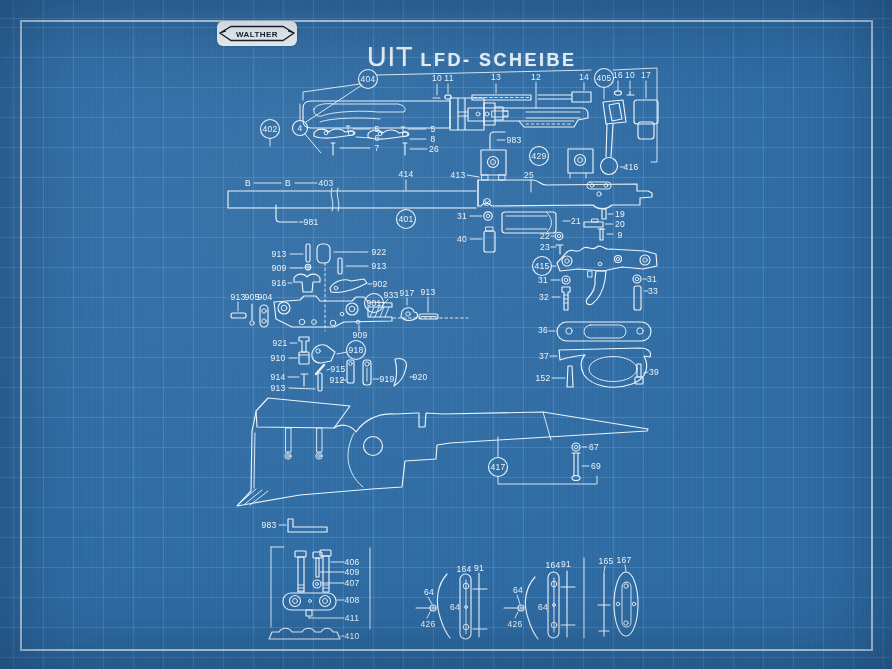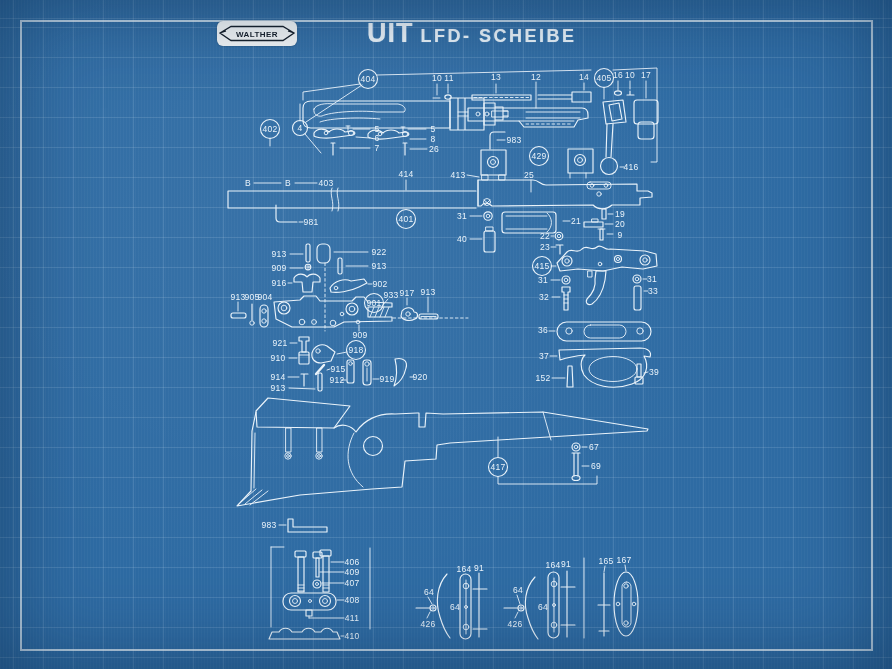--- a/index.html
+++ b/index.html
@@ -18,21 +18,21 @@
     background-position:0 0, 13px 19px, 13px 19px, 0 0;
   }
   .vignette{position:absolute;inset:0;pointer-events:none;
     box-shadow:inset 0 0 90px rgba(0,25,50,.45);}
   .frame{position:absolute;left:20px;top:20px;width:849px;height:627px;
     border:2px solid rgba(235,245,252,.75);pointer-events:none;}
   .logo-box{position:absolute;left:217px;top:21px;width:80px;height:25px;
     background:#f2f6f8;border-radius:6px;box-shadow:0 0 2px rgba(0,0,0,.3);}
   .title-wrap{position:absolute;left:367px;top:18px;display:flex;align-items:baseline;
     color:var(--ink);text-shadow:0 0 1px rgba(220,240,255,.6);}
-  .title-model{font-size:27px;font-weight:bold;letter-spacing:1px;}
+  .title-model{font-size:27px;font-weight:normal;letter-spacing:1px;margin-top:24px;}
   .title-variant{font-size:18px;font-weight:bold;letter-spacing:2.5px;margin-left:7px;}
   #diagram{position:absolute;left:0;top:0;filter:blur(.25px);}
   .ln{fill:none;stroke:var(--ink);stroke-width:1.15;stroke-linecap:round;stroke-linejoin:round;}
   .thin{stroke-width:.9;}
   .thick{stroke-width:2.4;}
   .dash{stroke-dasharray:2.6 2.6;}
   .lbl{font:8.5px "Liberation Sans",sans-serif;fill:var(--ink);text-anchor:middle;
     dominant-baseline:central;letter-spacing:.3px;}
   .lblcirc{fill:none;stroke:var(--ink);stroke-width:1.1;}
   .banner-text{font:bold 8px "Liberation Sans",sans-serif;fill:#17212c;text-anchor:middle;

